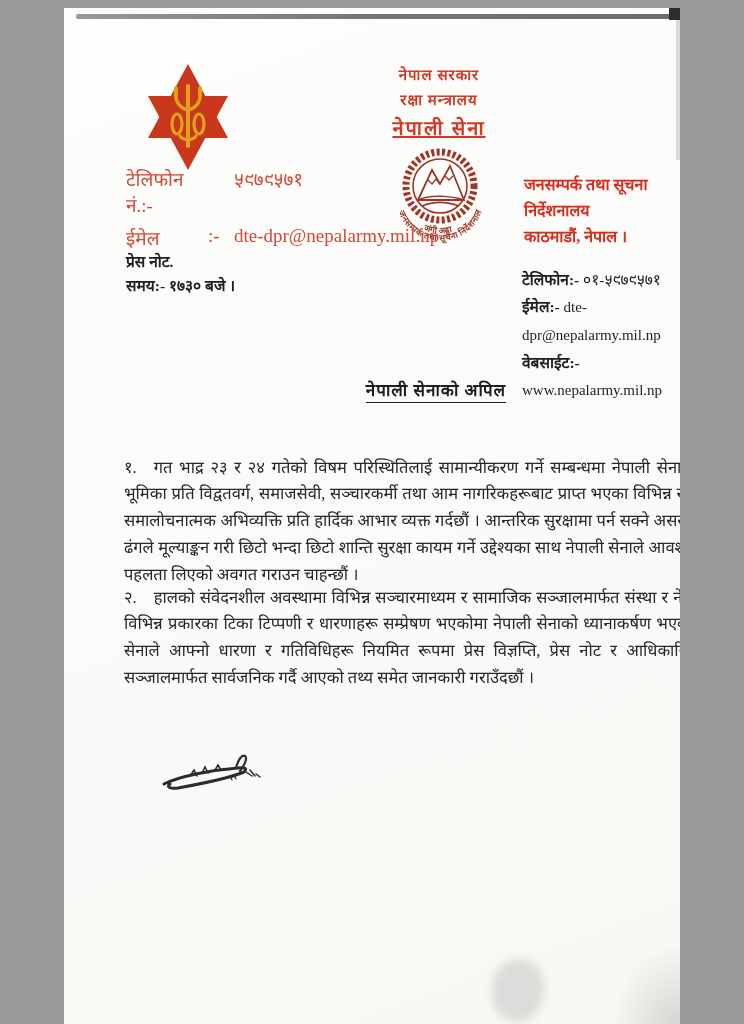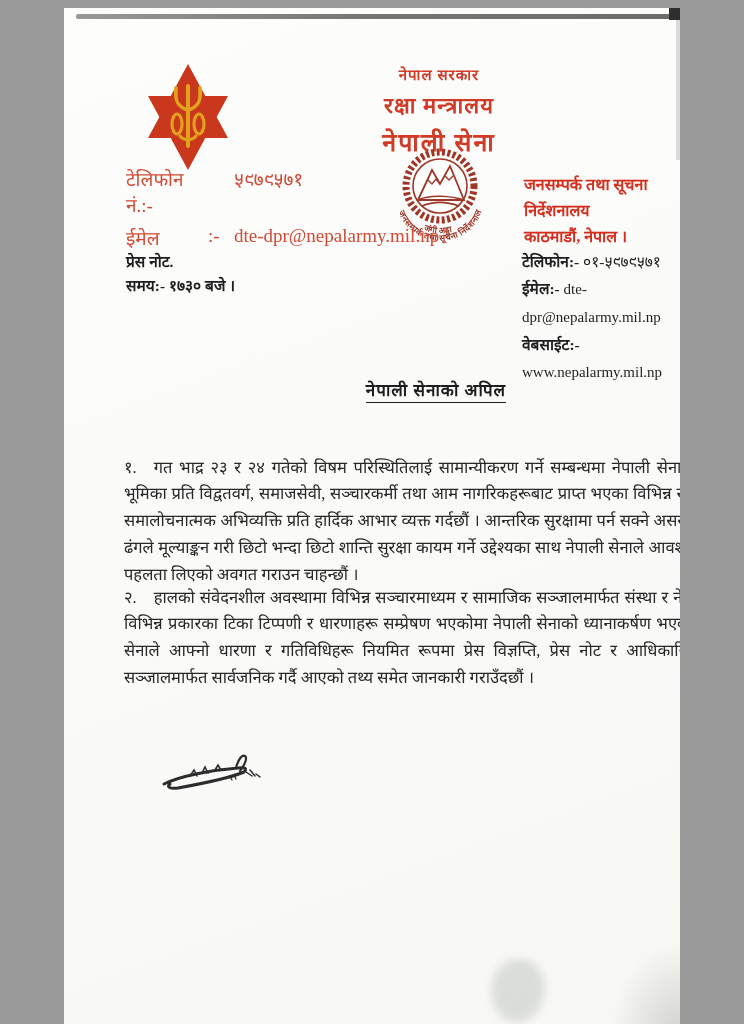--- a/index.html
+++ b/index.html
@@ -21,34 +21,34 @@
   .scan-bottom{position:absolute;bottom:0;left:0;width:744px;height:7px;background:rgba(90,90,90,.12);}
   .scan-br{position:absolute;right:0;bottom:0;width:70px;height:90px;
     background:radial-gradient(ellipse at bottom right,rgba(80,80,80,.22),rgba(80,80,80,0) 70%);}
   .smudge{position:absolute;left:428px;top:952px;width:52px;height:62px;border-radius:50% 45% 55% 50%;
     background:rgba(140,150,145,.28);filter:blur(4px);}
 
   
   .star{position:absolute;left:72px;top:54px;width:104px;height:110px;}
   .lh-center{position:absolute;left:250px;top:56px;width:250px;text-align:center;color:#d03a26;font-weight:bold;}
   .lh-gov{font-size:15px;letter-spacing:1px;}
-  .lh-min{font-size:22px;margin-top:5px;letter-spacing:1px;}
-  .lh-org{font-size:25px;margin-top:5px;letter-spacing:2px;}
+  .lh-min{font-size:15px;margin-top:5px;letter-spacing:1px;}
+  .lh-org{font-size:20px;margin-top:5px;letter-spacing:2px;text-decoration:underline;}
   .seal{position:absolute;left:318px;top:136px;width:116px;height:104px;}
 
   .left-contact{position:absolute;left:62px;top:158px;color:#d04a35;font-size:19px;}
   .lc-row{display:flex;margin-bottom:7px;}
   .lc-label{width:82px;}
   .lc-sep{width:26px;}
   .lc-val{font-family:"Liberation Serif","DejaVu Serif",serif;}
 
   .right-address{position:absolute;left:460px;top:164px;color:#d42f1e;font-weight:bold;font-size:16px;line-height:26px;}
 
   .press-meta{position:absolute;left:62px;top:242px;font-size:15.5px;font-weight:bold;line-height:23.5px;color:#1f1f1f;}
-  .right-contact{position:absolute;left:458px;top:240px;font-size:15.5px;line-height:27px;color:#1f1f1f;}
+  .right-contact{position:absolute;left:458px;top:258px;font-size:15.5px;line-height:27px;color:#1f1f1f;}
   .rc-row b{font-weight:bold;}
   .rc-latin{font-size:15px;}
 
   
   .doc-title{position:absolute;left:0;top:370px;width:744px;text-align:center;
     font-size:17px;font-weight:bold;color:#1d1d1d;}
   .doc-title span{border-bottom:1.5px solid #1d1d1d;padding-bottom:2px;letter-spacing:1px;}
 
   .para{position:absolute;left:60px;width:642px;text-align:justify;
     font-size:16.5px;line-height:26.8px;color:#272727;}

